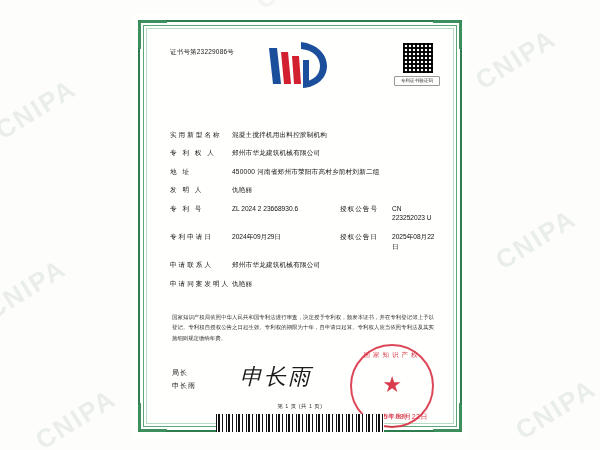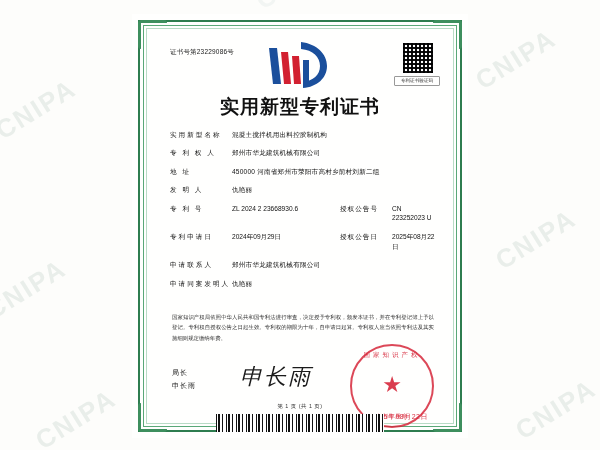--- a/index.html
+++ b/index.html
@@ -302,21 +302,20 @@
     <div class="qr-caption">专利证书验证码</div>
 
     <svg class="emblem" viewBox="0 0 78 52">
       <path d="M40 2 C56 4 66 14 66 26 C66 38 56 47 42 48 L42 42 C52 41 59 35 59 26 C59 17 52 10 40 9 Z" fill="#1b4f9c"></path>
       <path d="M8 8 L16 8 L20 44 L12 44 Z" fill="#1b4f9c"></path>
       <path d="M20 12 L27 12 L30 44 L23 44 Z" fill="#d22030"></path>
       <path d="M31 16 L38 16 L40 44 L33 44 Z" fill="#d22030"></path>
       <path d="M42 20 L48 20 L48 44 L42 44 Z" fill="#1b4f9c"></path>
     </svg>
 
-    <div class="title">实用新型专利证书</div>
 
     <div class="fields">
 
       <div class="row">
         <div class="lbl">实用新型名称</div>
         <div class="val">混凝土搅拌机用出料控胶制机构</div>
       </div>
 
       <div class="row gap-top">
         <div class="lbl">专 利 权 人</div>

